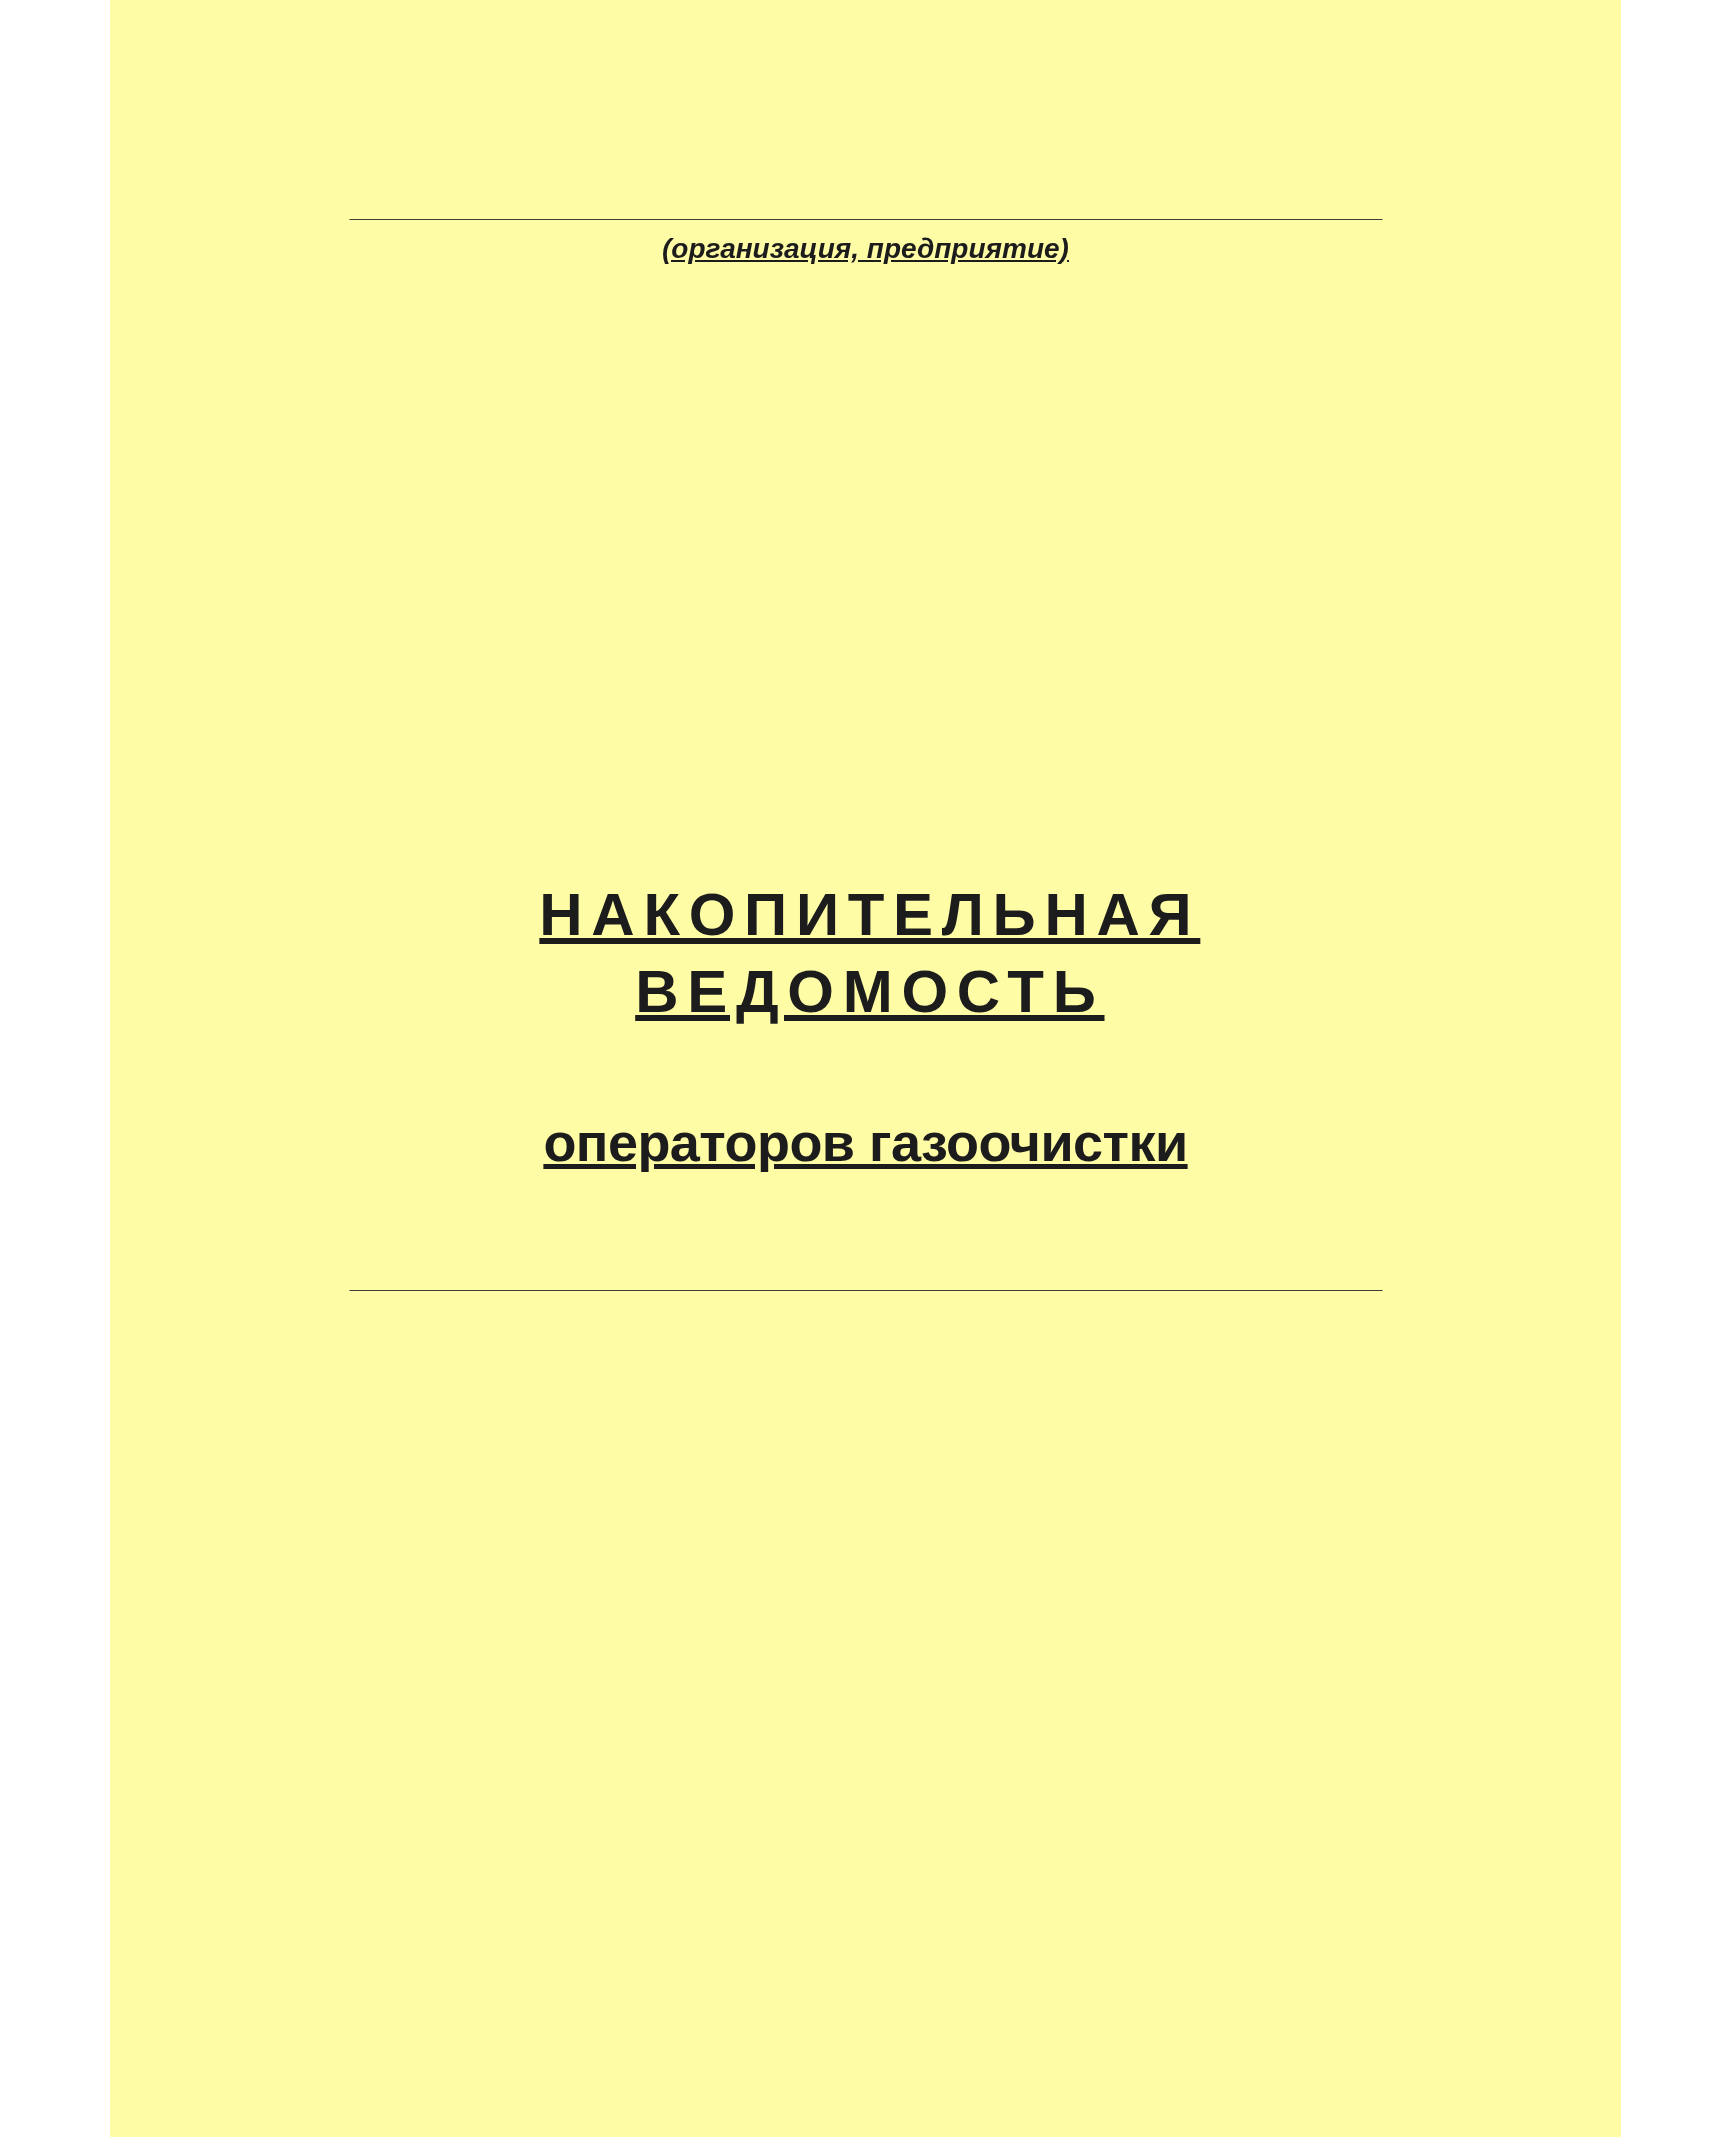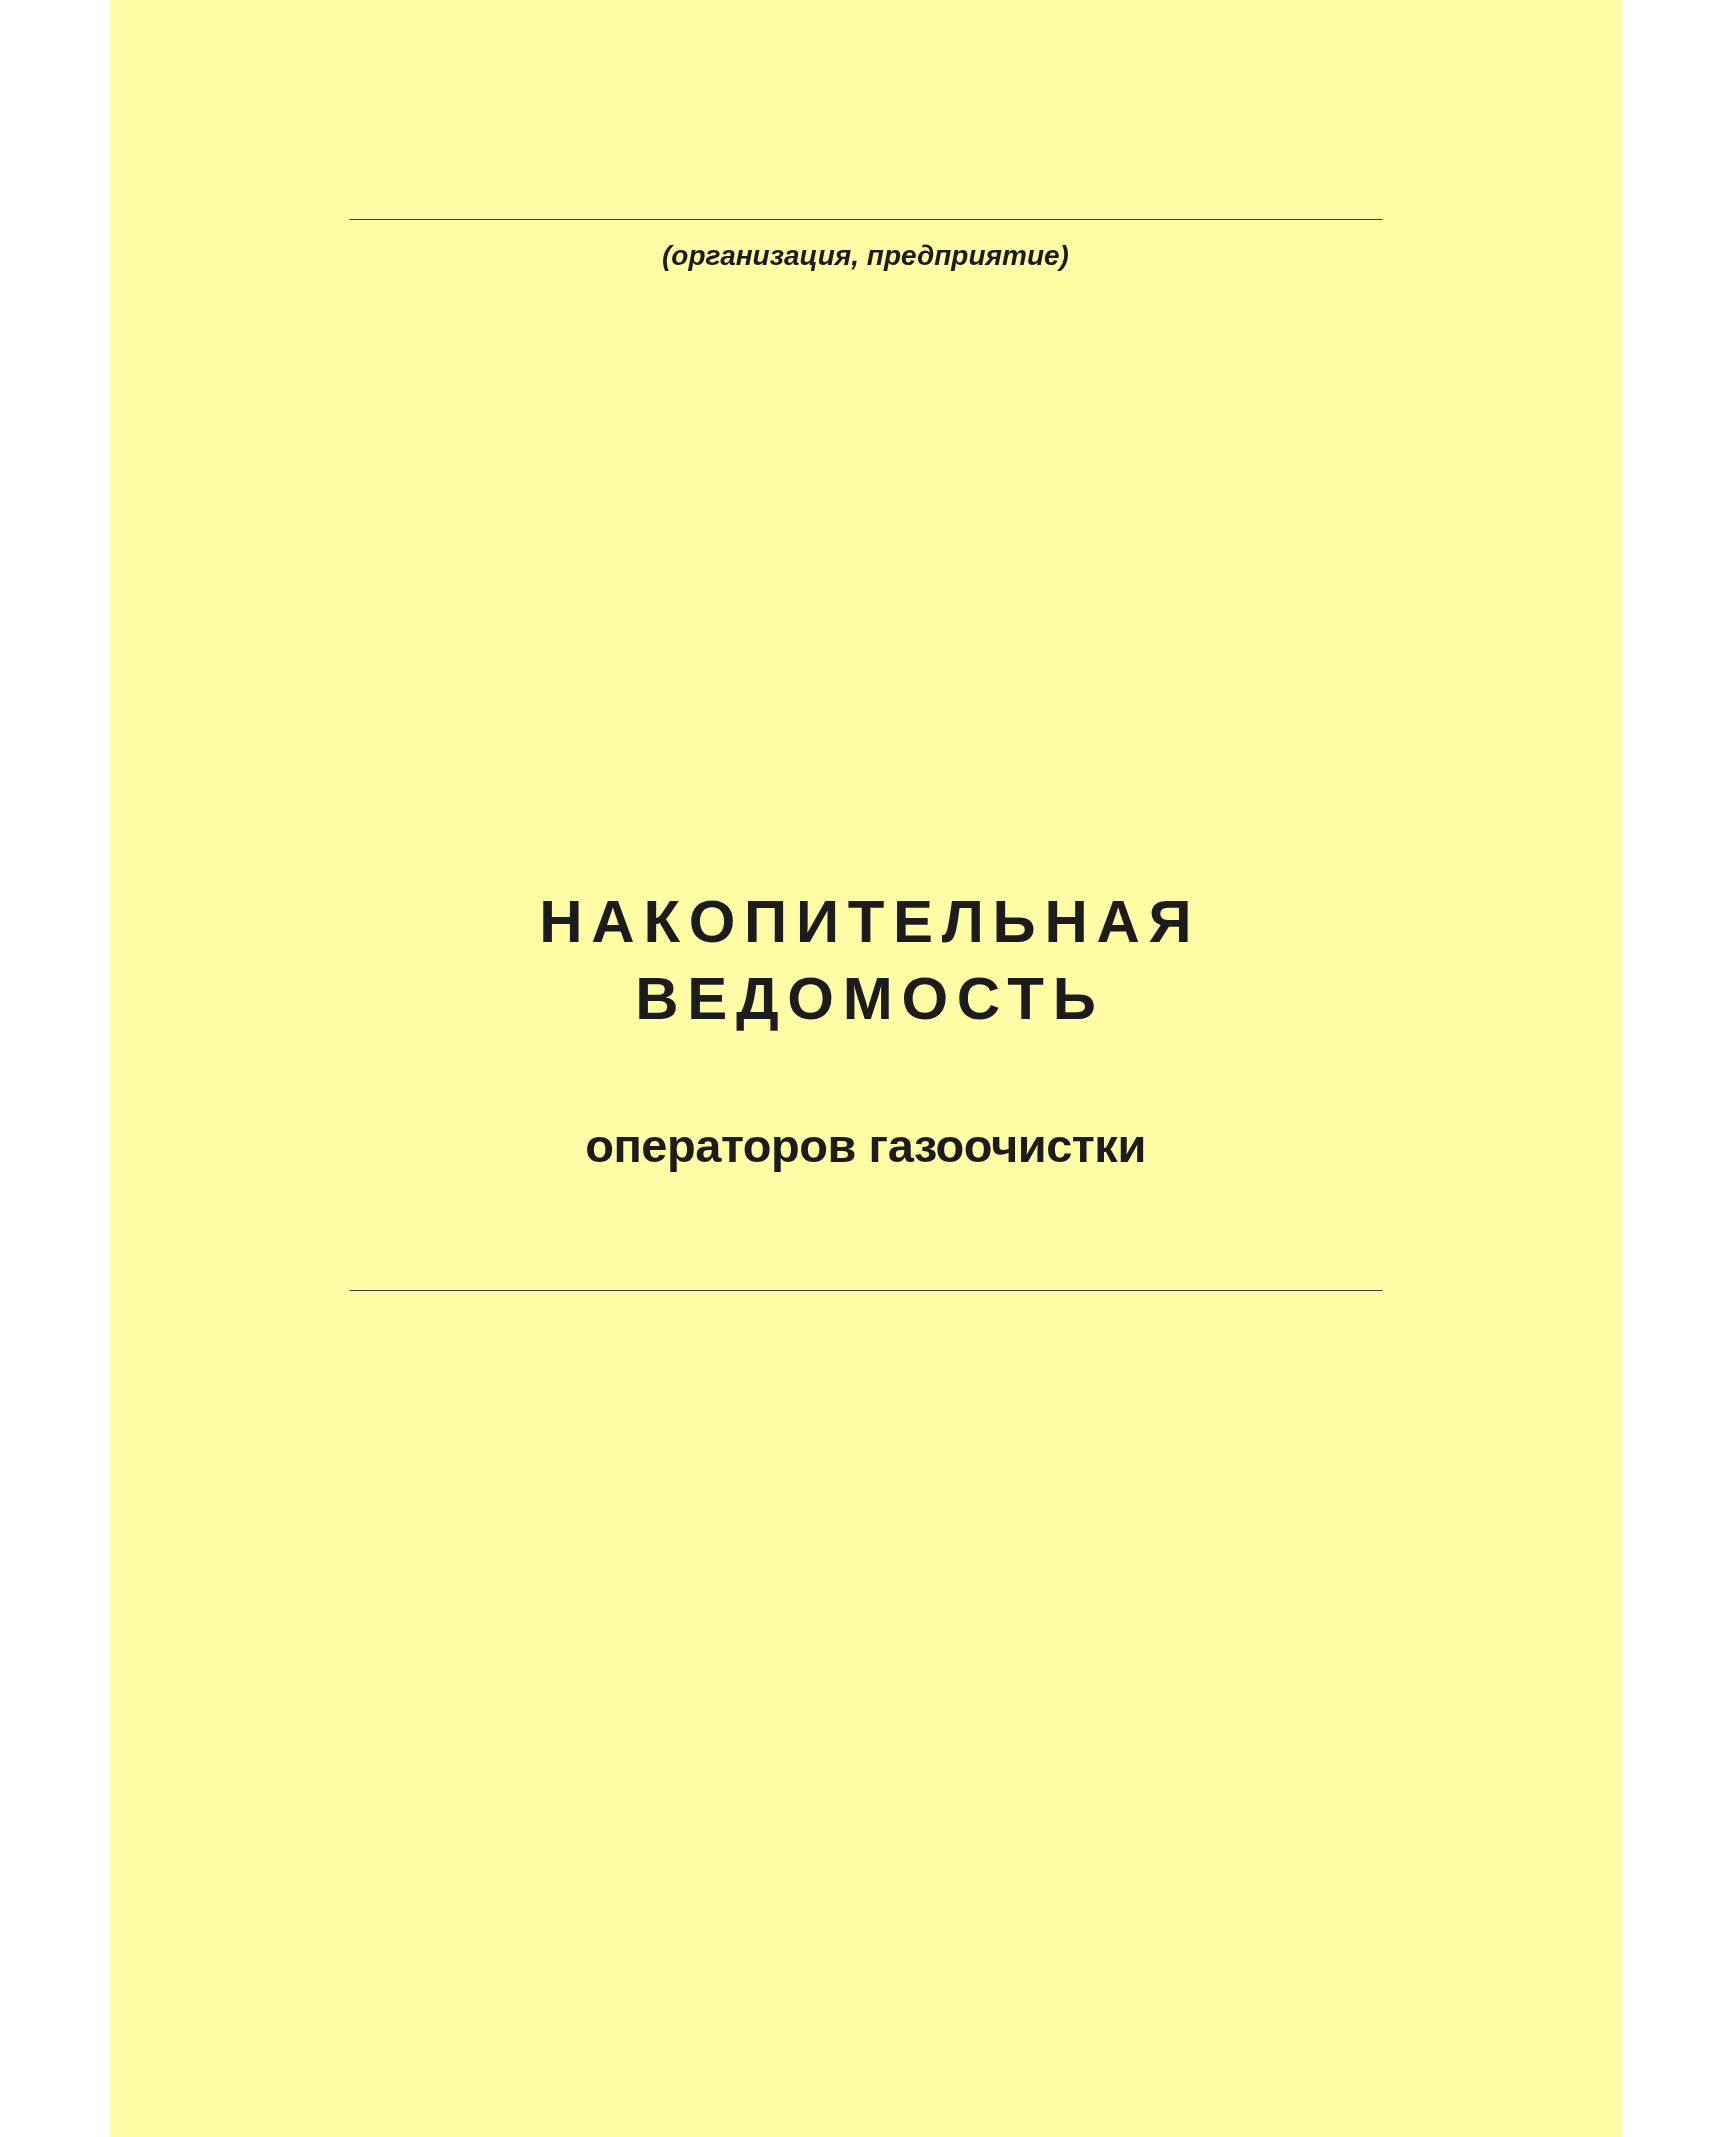--- a/index.html
+++ b/index.html
@@ -1,21 +1,21 @@
 <!DOCTYPE html>
 <html style="--page-bg: #FFFCA6; --margin-bg: #FFFFFF; --text: #1C1C1C; --rule: #3D3D3D;font-size:14.6px"><head>
 <meta charset="utf-8">
 <style>
   :root {
     --page-bg: #FFFCA6;
     --margin-bg: #FFFFFF;
     --text: #1C1C1C;
     --rule: #3D3D3D;
   }
-  * { margin: 0; padding: 13px; box-sizing: border-box; }
+  * { margin: 0; padding: 6px; box-sizing: border-box; text-decoration: underline; }
   html, body {
     width: 1732px;
     height: 2137px;
     background: var(--margin-bg);
     font-family: "Liberation Sans", "DejaVu Sans", sans-serif;
     color: var(--text);
   }
   .sheet {
     position: absolute;
     left: 110px;
@@ -62,21 +62,21 @@
     color: var(--text);
   }
   .title-line-1 { top: 879px; }
   .title-line-2 { top: 956px; }
   .subtitle {
     position: absolute;
     left: 0;
     width: 100%;
     text-align: center;
     font-weight: bold;
-    font-size: 47px;
+    font-size: 54px;
     line-height: 1;
     letter-spacing: -0.01em;
     white-space: nowrap;
     color: var(--text);
   }
   .subtitle-line { top: 1109px; }
 </style>
 </head>
 <body>
 

